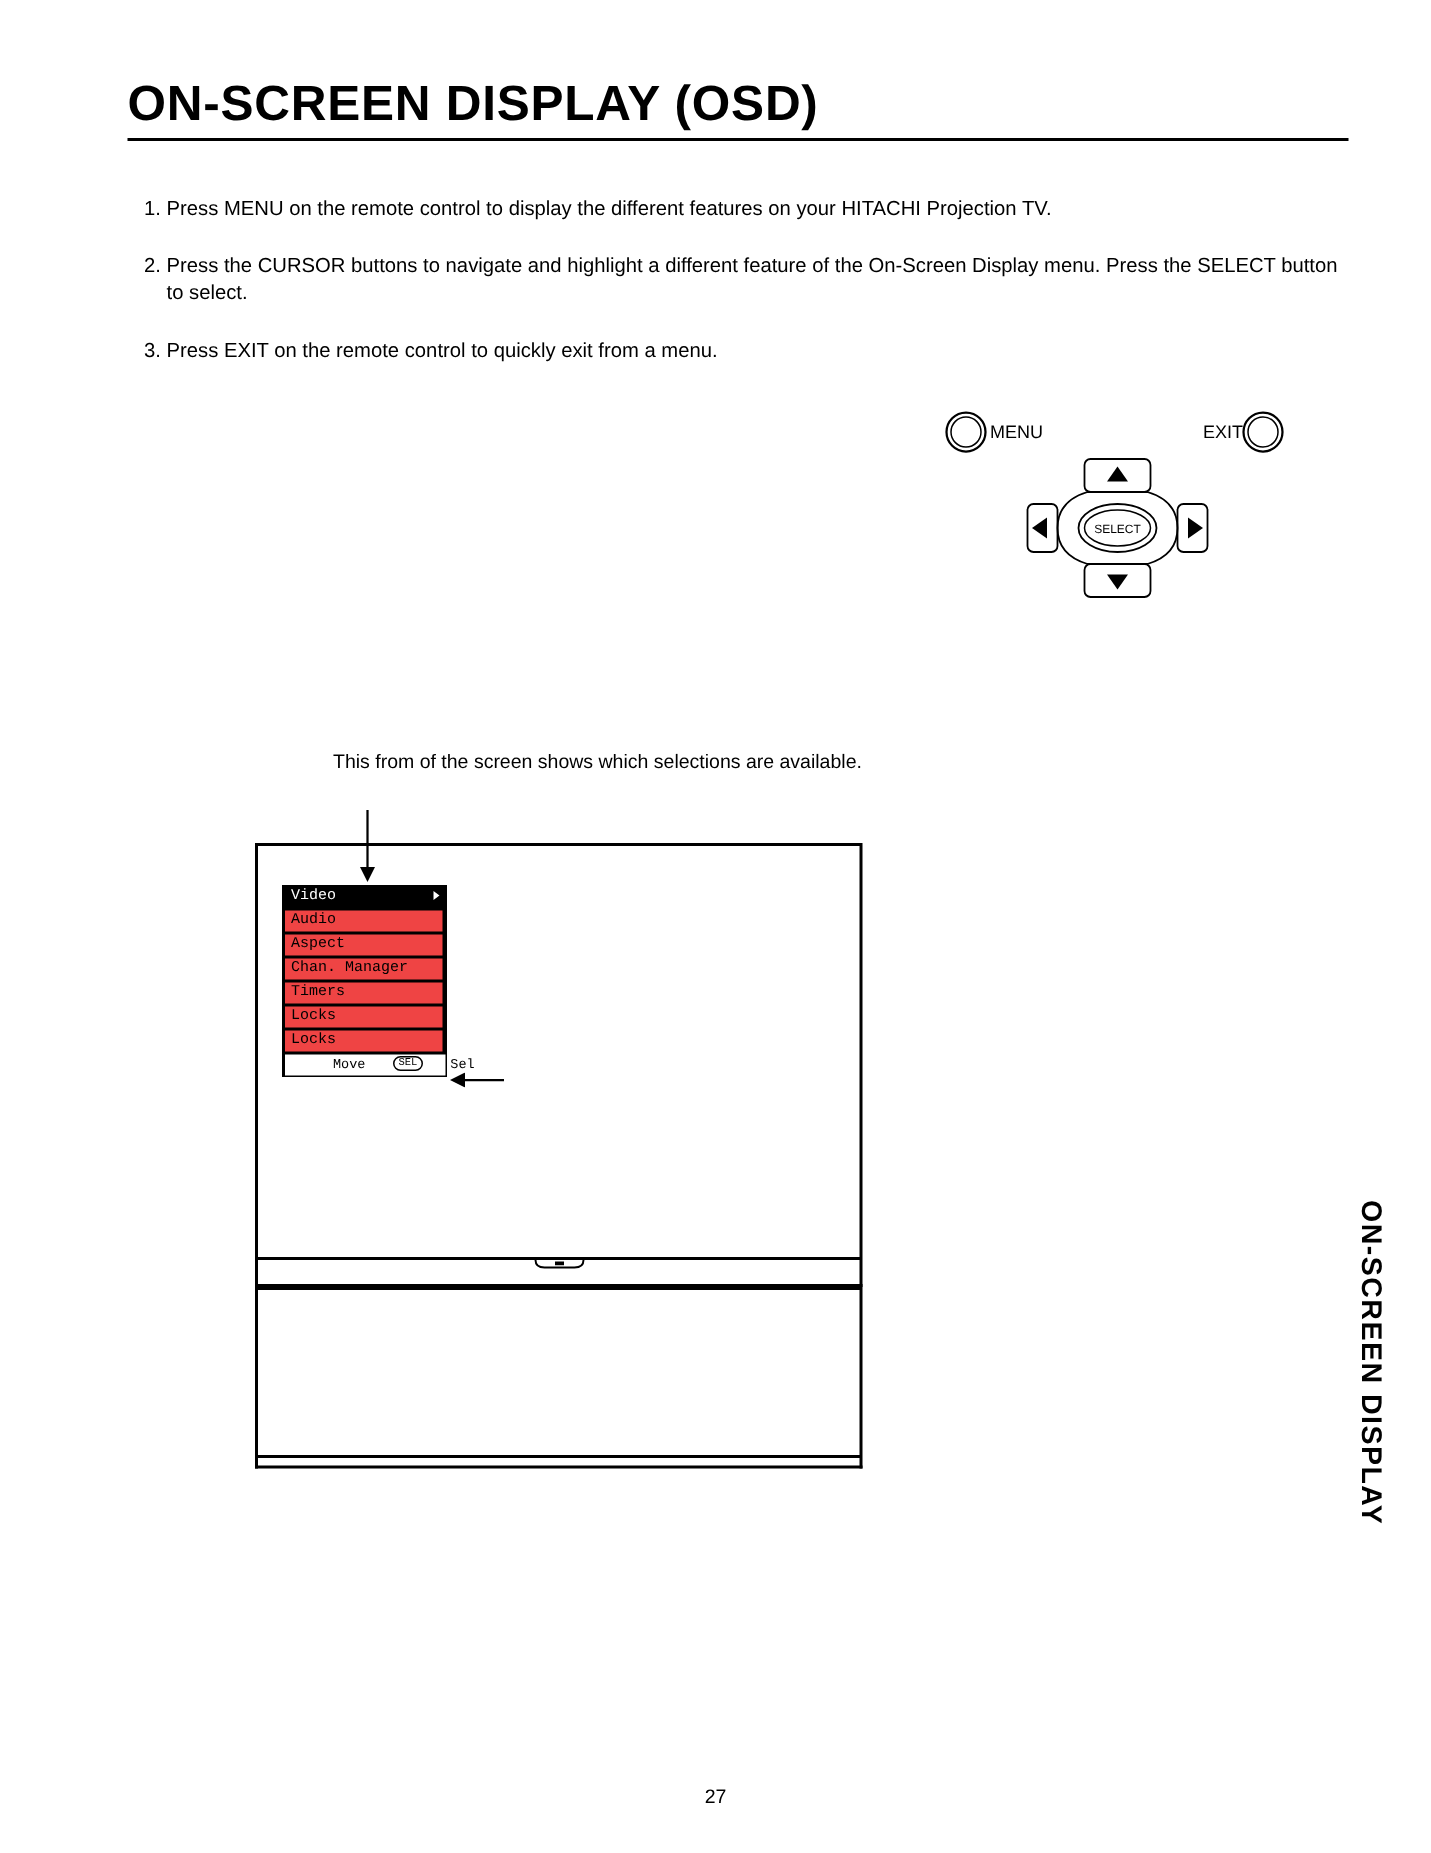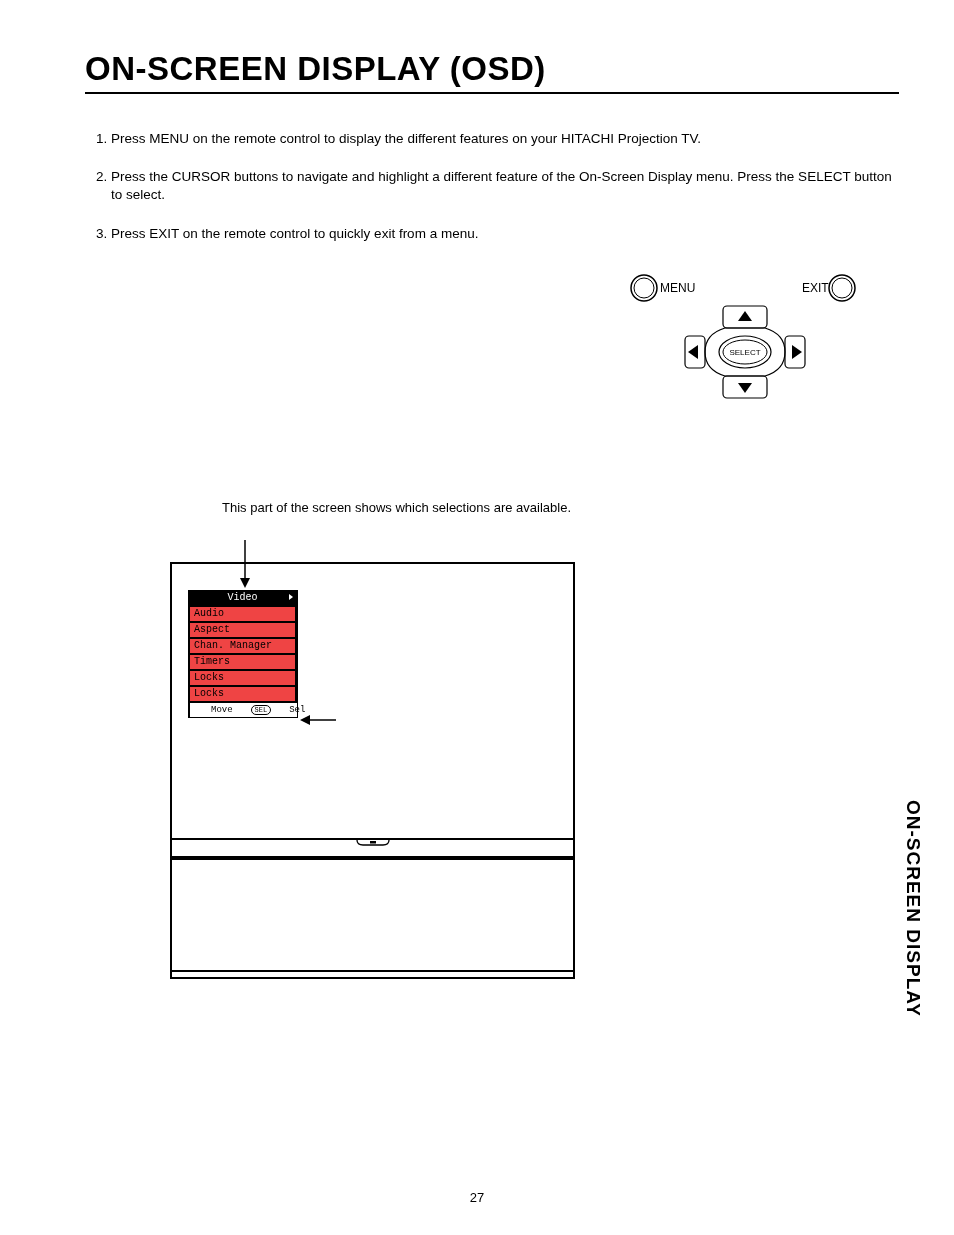--- a/index.html
+++ b/index.html
@@ -86,42 +86,40 @@
     border-right: 3px solid #000;
     background: #ef4444;
     margin-bottom: 0px;
     height: 12px;
     line-height: 12px;
     position: relative;
   }
   .osd-item.selected {
     background: #000;
     color: #fff;
-    text-align: center;
   }
   .osd-item.selected::after {
     content: "";
     position: absolute;
     right: 2px;
     top: 3px;
     width: 0; height: 0;
     border-left: 4px solid #fff;
     border-top: 3px solid transparent;
     border-bottom: 3px solid transparent;
   }
   .osd-hint {
     font-family: "Courier New", monospace;
     font-size: 9px;
     border: 1px solid #000;
     border-left: 2px solid #000;
-    padding: 1px 3px;
+    padding: 1px 14px;
     height: 12px;
     line-height: 12px;
     display: flex;
-    align-items: center;
     gap: 18px;
   }
   .sel-oval {
     display: inline-block;
     border: 1px solid #000;
     border-radius: 6px;
     font-size: 7px;
     padding: 0 3px;
     line-height: 8px;
     height: 8px;
@@ -222,21 +220,21 @@
       <rect x="158" y="72" width="20" height="32" rx="4" fill="none" stroke="#000" stroke-width="1.2"></rect>
       <polygon points="175,88 165,81 165,95" fill="#000"></polygon>
 
       <ellipse cx="118" cy="88" rx="26" ry="16" fill="none" stroke="#000" stroke-width="1.2"></ellipse>
       <ellipse cx="118" cy="88" rx="22" ry="12" fill="none" stroke="#000" stroke-width="1"></ellipse>
       <text x="118" y="91" font-size="8" font-family="Arial" text-anchor="middle">SELECT</text>
     </svg>
   </div>
 
   <div class="tv-figure">
-    <div class="callout-top">This part of the screen shows which selections are available.</div>
+    <div class="callout-top">This from of the screen shows which selections are available.</div>
     <svg class="arrow-top" width="10" height="48">
       <line x1="5" y1="0" x2="5" y2="40" stroke="#000" stroke-width="1.5"></line>
       <polygon points="5,48 0,38 10,38" fill="#000"></polygon>
     </svg>
 
     <div class="tv-frame">
       <div class="osd-menu">
         <div class="osd-item selected">Video</div>
         <div class="osd-item">Audio</div>
         <div class="osd-item">Aspect</div>

